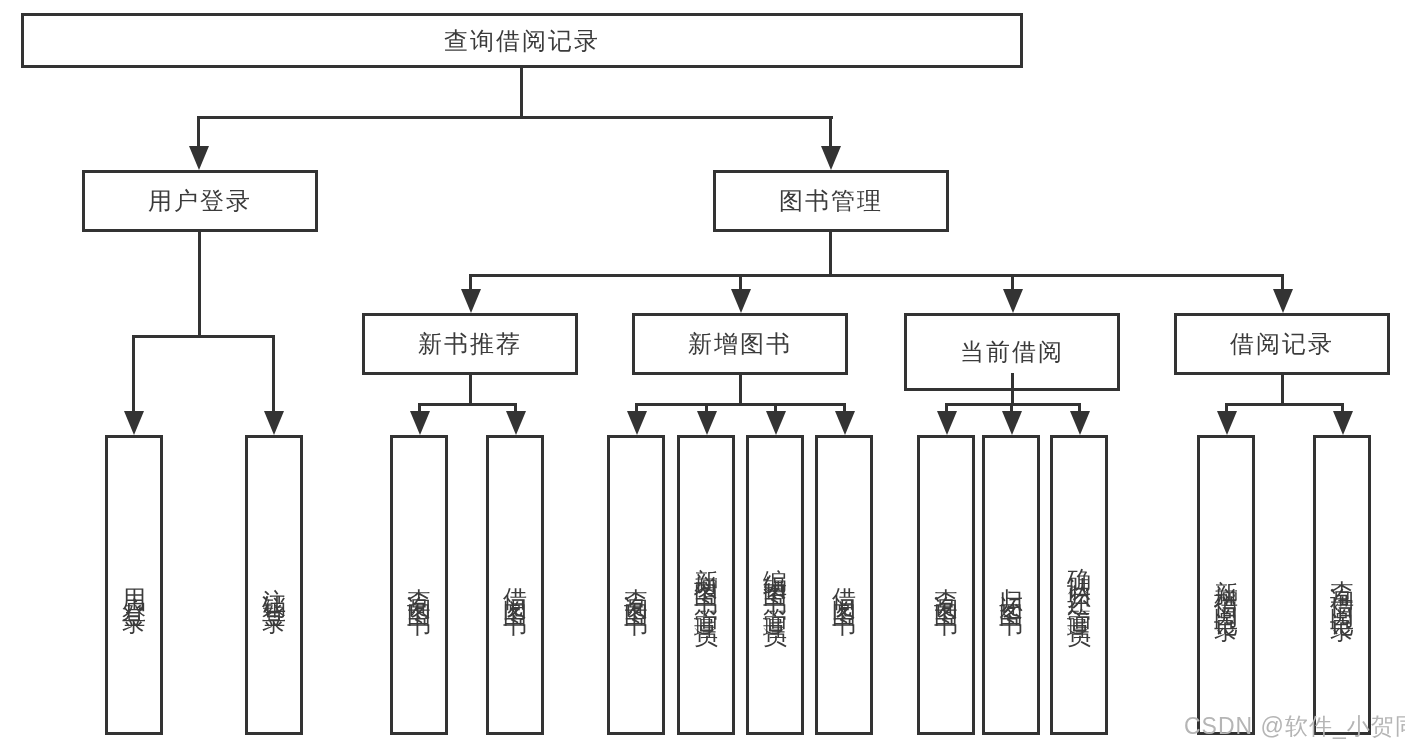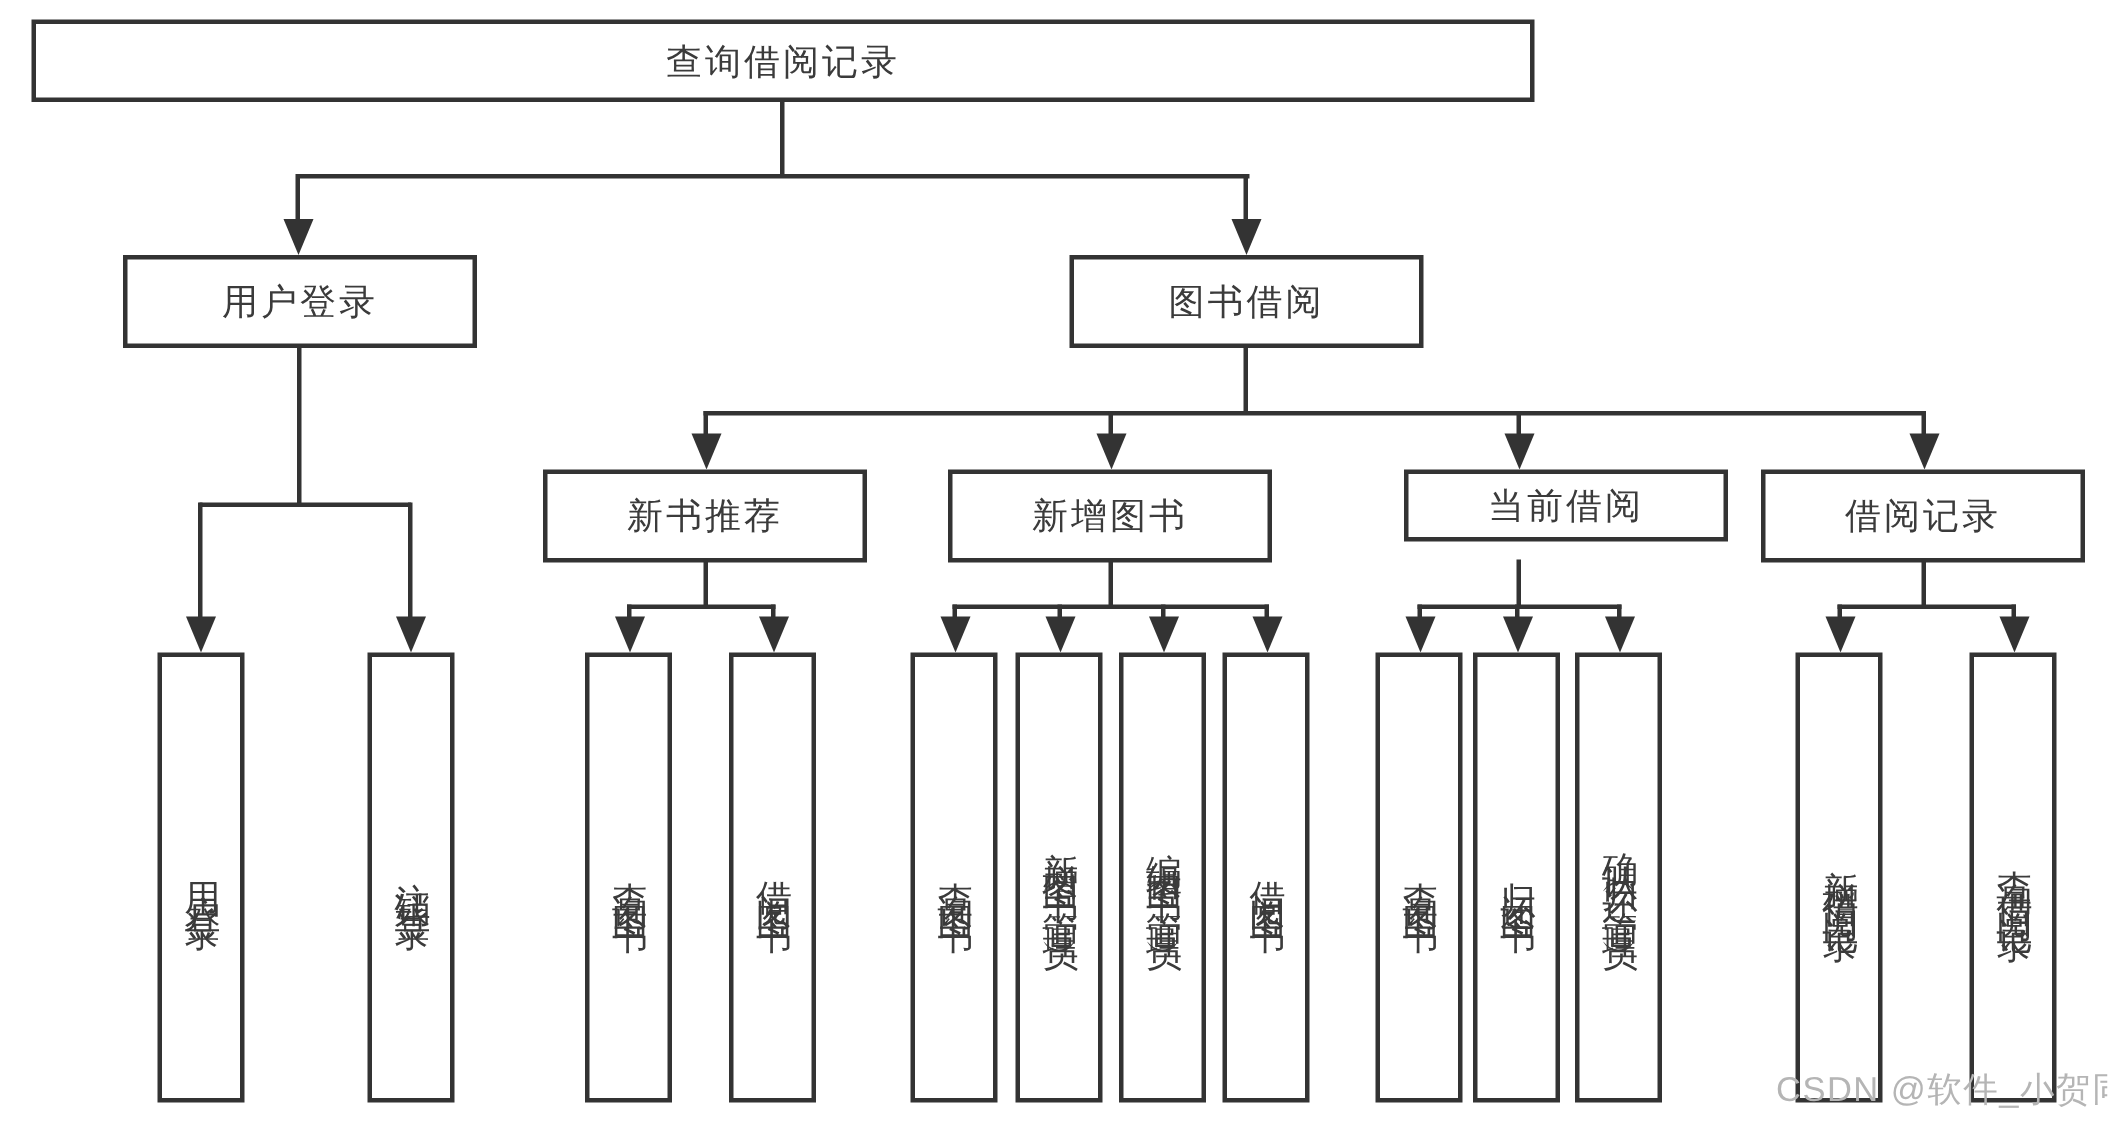--- a/index.html
+++ b/index.html
@@ -43,21 +43,21 @@
   <div class="hline" style="left:198px;top:116px;width:635px;"></div>
   <div class="vline" style="left:197px;top:116px;height:32px;"></div>
   <div class="arrow" style="left:199px;top:146px;"></div>
   <div class="vline" style="left:829px;top:116px;height:32px;"></div>
   <div class="arrow" style="left:831px;top:146px;"></div>
 
   <div class="box" style="left:82px;top:170px;width:236px;height:62px;">
     <span class="hlabel">用户登录</span>
   </div>
   <div class="box" style="left:713px;top:170px;width:236px;height:62px;">
-    <span class="hlabel">图书借阅</span>
+    <span class="hlabel">图书管理</span>
   </div>
 
   <div class="vline" style="left:198px;top:230px;height:107px;"></div>
   <div class="hline" style="left:133px;top:335px;width:141px;"></div>
   <div class="vline" style="left:132px;top:335px;height:80px;"></div>
   <div class="arrow" style="left:134px;top:411px;"></div>
   <div class="vline" style="left:272px;top:335px;height:80px;"></div>
   <div class="arrow" style="left:274px;top:411px;"></div>
 
   <div class="box vcell" style="left:105px;top:435px;">
@@ -78,21 +78,21 @@
   <div class="arrow" style="left:1013px;top:289px;"></div>
   <div class="vline" style="left:1281px;top:274px;height:18px;"></div>
   <div class="arrow" style="left:1283px;top:289px;"></div>
 
   <div class="box" style="left:362px;top:313px;width:216px;height:62px;">
     <span class="hlabel">新书推荐</span>
   </div>
   <div class="box" style="left:632px;top:313px;width:216px;height:62px;">
     <span class="hlabel">新增图书</span>
   </div>
-  <div class="box" style="left:904px;top:313px;width:216px;height:48px;margin-left:32px;">
+  <div class="box" style="left:904px;top:313px;width:216px;height:78px;">
     <span class="hlabel">当前借阅</span>
   </div>
   <div class="box" style="left:1174px;top:313px;width:216px;height:62px;">
     <span class="hlabel">借阅记录</span>
   </div>
 
   <div class="vline" style="left:469px;top:373px;height:32px;"></div>
   <div class="hline" style="left:418px;top:403px;width:99px;"></div>
   <div class="vline" style="left:418px;top:403px;height:12px;"></div>
   <div class="arrow" style="left:420px;top:411px;"></div>

